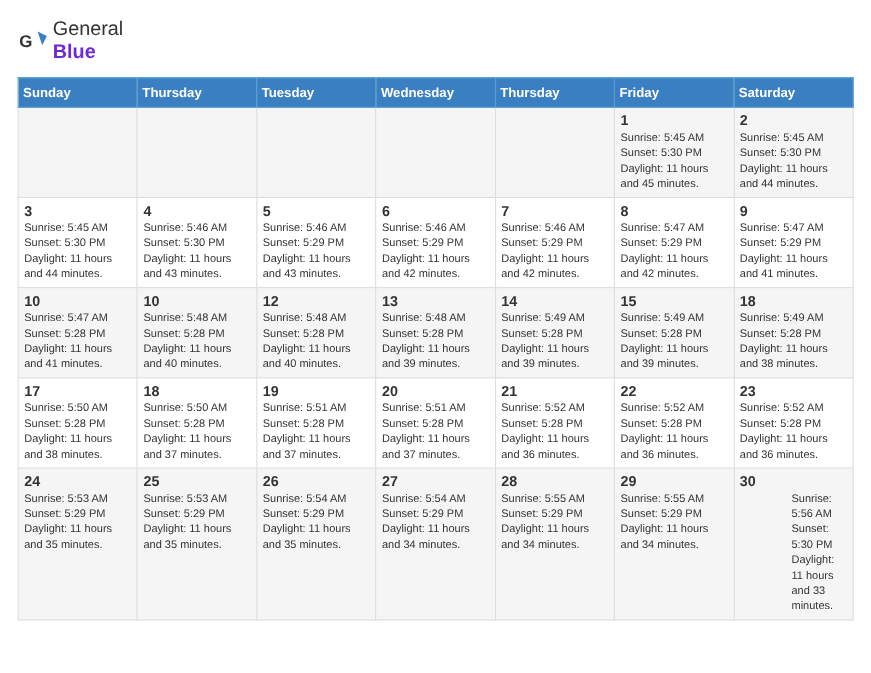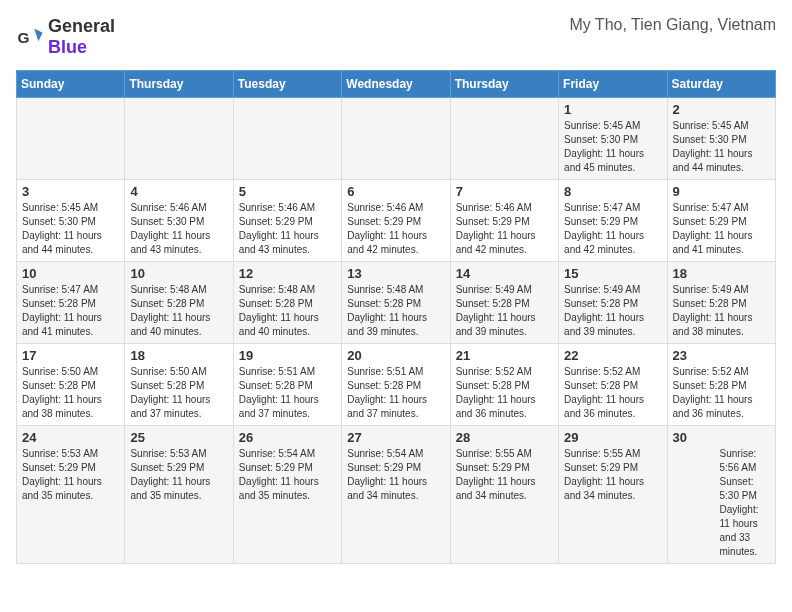--- a/index.html
+++ b/index.html
@@ -16,21 +16,21 @@
       align-items: flex-start;
       margin-bottom: 12px;
     }
     .logo {
       display: flex;
       align-items: center;
       gap: 4px;
     }
     .logo-text-general {
       font-size: 18px;
-      font-weight: bold;
+      font-weight: normal;
       color: #333;
     }
     .logo-text-blue {
       font-size: 18px;
       font-weight: bold;
       color: #6d28d9;
     }
     .logo-icon {
       width: 28px;
       height: 28px;
@@ -98,21 +98,20 @@
     <svg class="logo-icon" viewBox="0 0 40 40">
       <text x="2" y="28" font-size="22" font-weight="bold" fill="#333">G</text>
       <polygon points="26,8 38,14 32,26" fill="#3a7fc1"></polygon>
     </svg>
     <div>
       <span class="logo-text-general">General</span><br>
       <span class="logo-text-blue">Blue</span>
     </div>
   </div>
   <div class="title-area">
-    <div class="subtitle">My Tho, Tien Giang, Vietnam</div>
   </div>
 </div>
 
 <table>
   <thead>
     <tr>
     <th>Sunday</th>
         <th>Thursday</th>
         <th>Tuesday</th>
         <th>Wednesday</th>

